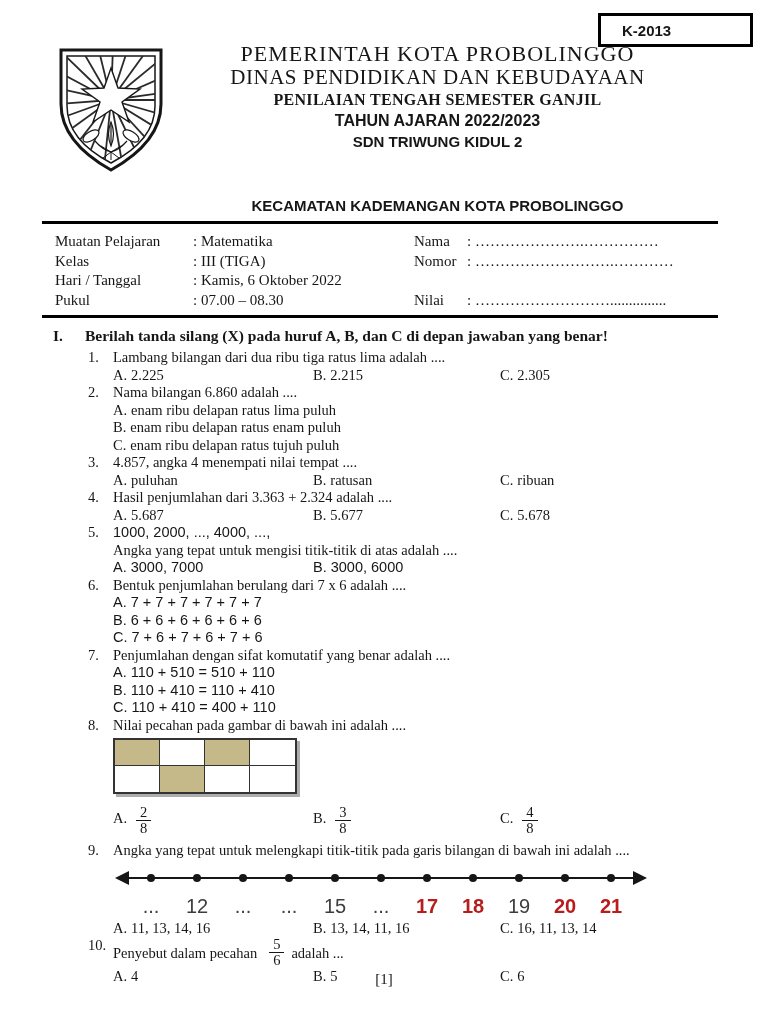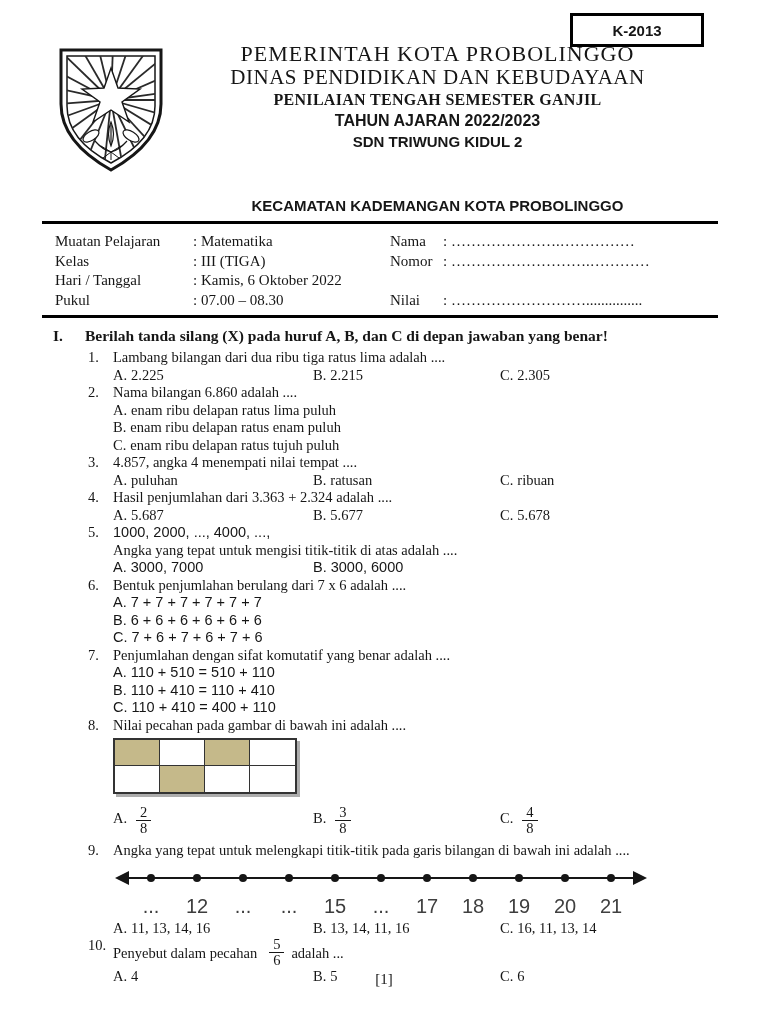--- a/index.html
+++ b/index.html
@@ -1,23 +1,23 @@
 <!DOCTYPE html>
 <html><head>
 <meta charset="utf-8">
 <style>
   html,body{margin:0;padding:0;background:#fff;}
   .page{position:relative;width:768px;height:1024px;background:#ffffff;overflow:hidden;
         font-family:"Liberation Serif","DejaVu Serif",serif;color:#161616;}
   .sans{font-family:"Liberation Sans","DejaVu Sans",sans-serif;}
 
   
-  .badge{position:absolute;top:13px;left:570px;width:128px;height:28px;border:3px solid #000;
-         display:flex;align-items:center;justify-content:center;
-         font-family:"Liberation Sans","DejaVu Sans",sans-serif;font-weight:bold;font-size:15px;}
+  .badge{position:absolute;top:13px;left:598px;width:128px;height:28px;border:3px solid #000;
+         display:flex;align-items:center;
+         font-family:"Liberation Sans","DejaVu Sans",sans-serif;font-weight:bold;font-size:15px;padding-left:21px;}
 
   
   .logo{position:absolute;top:46px;left:55px;}
 
   
   .header-block{padding-top:42px;margin-left:165px;margin-right:58px;text-align:center;}
   .hl1{font-size:22px;line-height:23px;letter-spacing:1px;}
   .hl2{font-size:21px;line-height:24px;letter-spacing:.5px;}
   .hl3{font-size:16px;line-height:21px;font-weight:bold;letter-spacing:.3px;}
   .hl4{font-family:"Liberation Sans","DejaVu Sans",sans-serif;font-size:16px;line-height:21px;font-weight:bold;}
@@ -25,21 +25,21 @@
   .hl6{font-family:"Liberation Sans","DejaVu Sans",sans-serif;font-size:15px;line-height:20px;font-weight:bold;margin-top:44px;}
 
   .rule{height:3px;background:#000;margin:5px 50px 0 42px;}
 
   
   .info{margin:8px 58px 0 55px;font-size:15px;}
   .info-row{display:flex;line-height:19.5px;}
   .info-left{display:flex;width:335px;flex:none;}
   .info-left .lbl{width:138px;flex:none;}
   .info-right{display:flex;flex:1;}
-  .info-right .lbl{width:53px;flex:none;}
+  .info-right .lbl{width:53px;flex:none;margin-left:24px;}
   .dotval{white-space:nowrap;overflow:hidden;}
 
   
   .section{display:flex;margin:8px 0 3px 53px;font-size:15.5px;font-weight:bold;line-height:20px;}
   .sec-num{width:32px;flex:none;}
 
   
   .questions{margin-left:88px;margin-right:40px;font-size:14.5px;}
   .q{display:flex;}
   .q-num{width:25px;flex:none;line-height:17.5px;}
@@ -65,21 +65,21 @@
         line-height:15px;vertical-align:middle;margin-left:5px;}
   .frac .fnum{border-bottom:1.4px solid #161616;padding:0 4px;}
   .frac .fden{padding:0 4px;}
   .frac-inline-line{display:flex;align-items:center;gap:7px;line-height:30px;}
 
   
   .nline-wrap{margin:6px 0 2px -2px;}
   .nline-labels{display:flex;margin-left:17px;width:506px;margin-top:0px;}
   .nlab{width:46px;flex:none;text-align:center;
         font-family:"Liberation Sans","DejaVu Sans",sans-serif;font-size:20px;color:#3d3d3d;line-height:24px;}
-  .nlab.b{font-weight:normal;color:#404040;}
+  .nlab.b{font-weight:bold;color:#b91c1c;}
 
   
   .footer{position:absolute;bottom:36px;left:0;width:100%;text-align:center;font-size:15px;}
 </style>
 </head>
 <body>
 
 <div class="page">
 
   <div class="badge">

